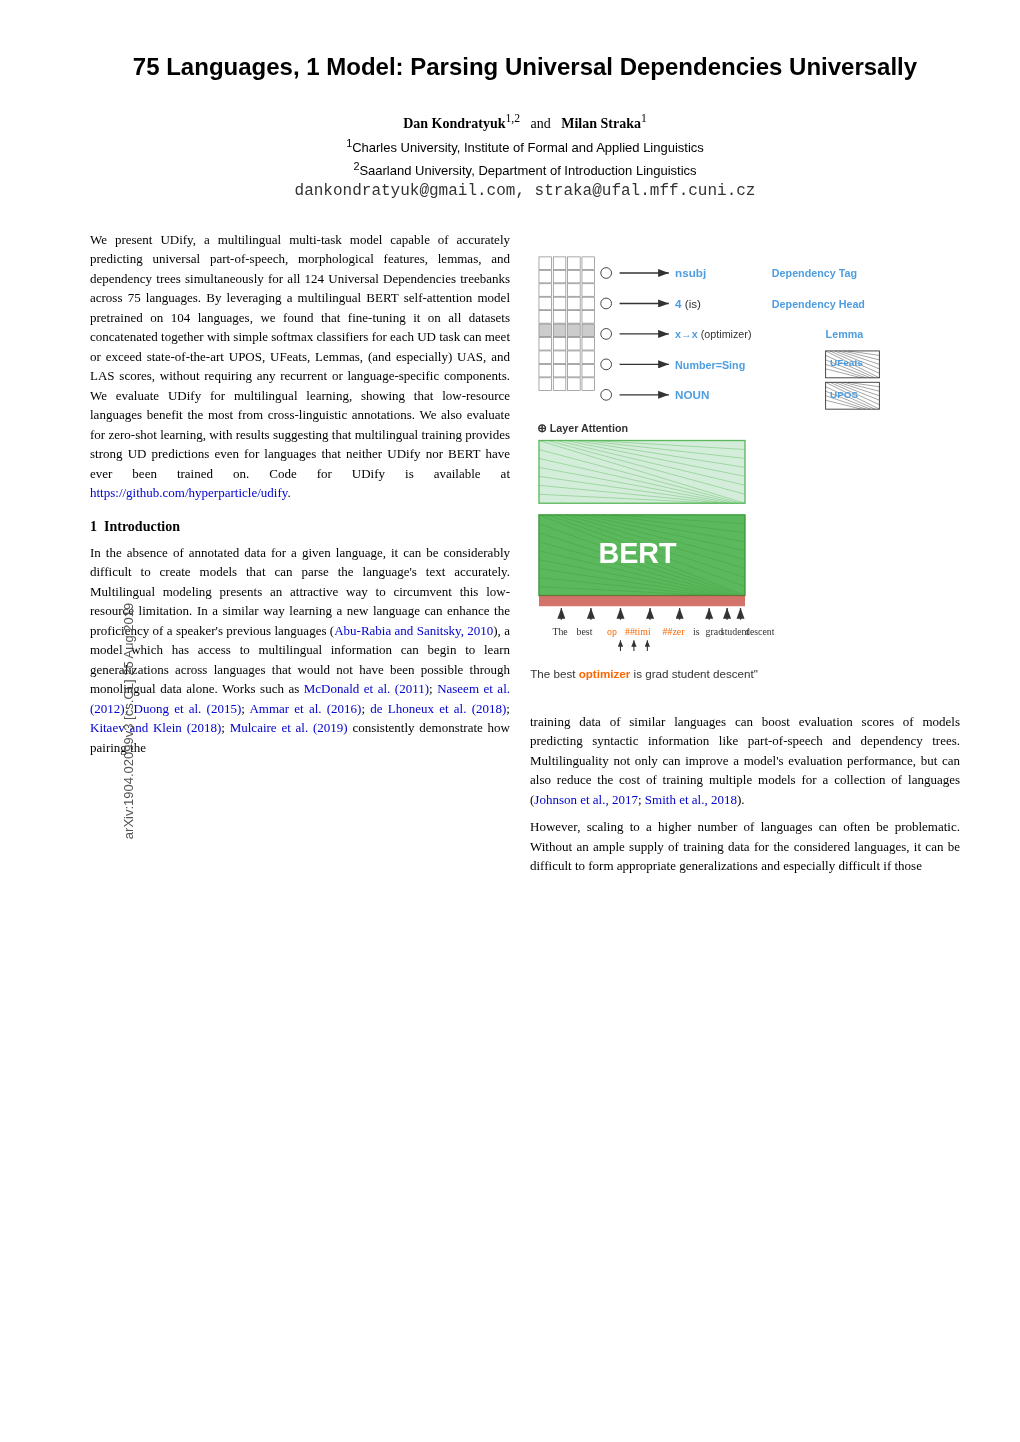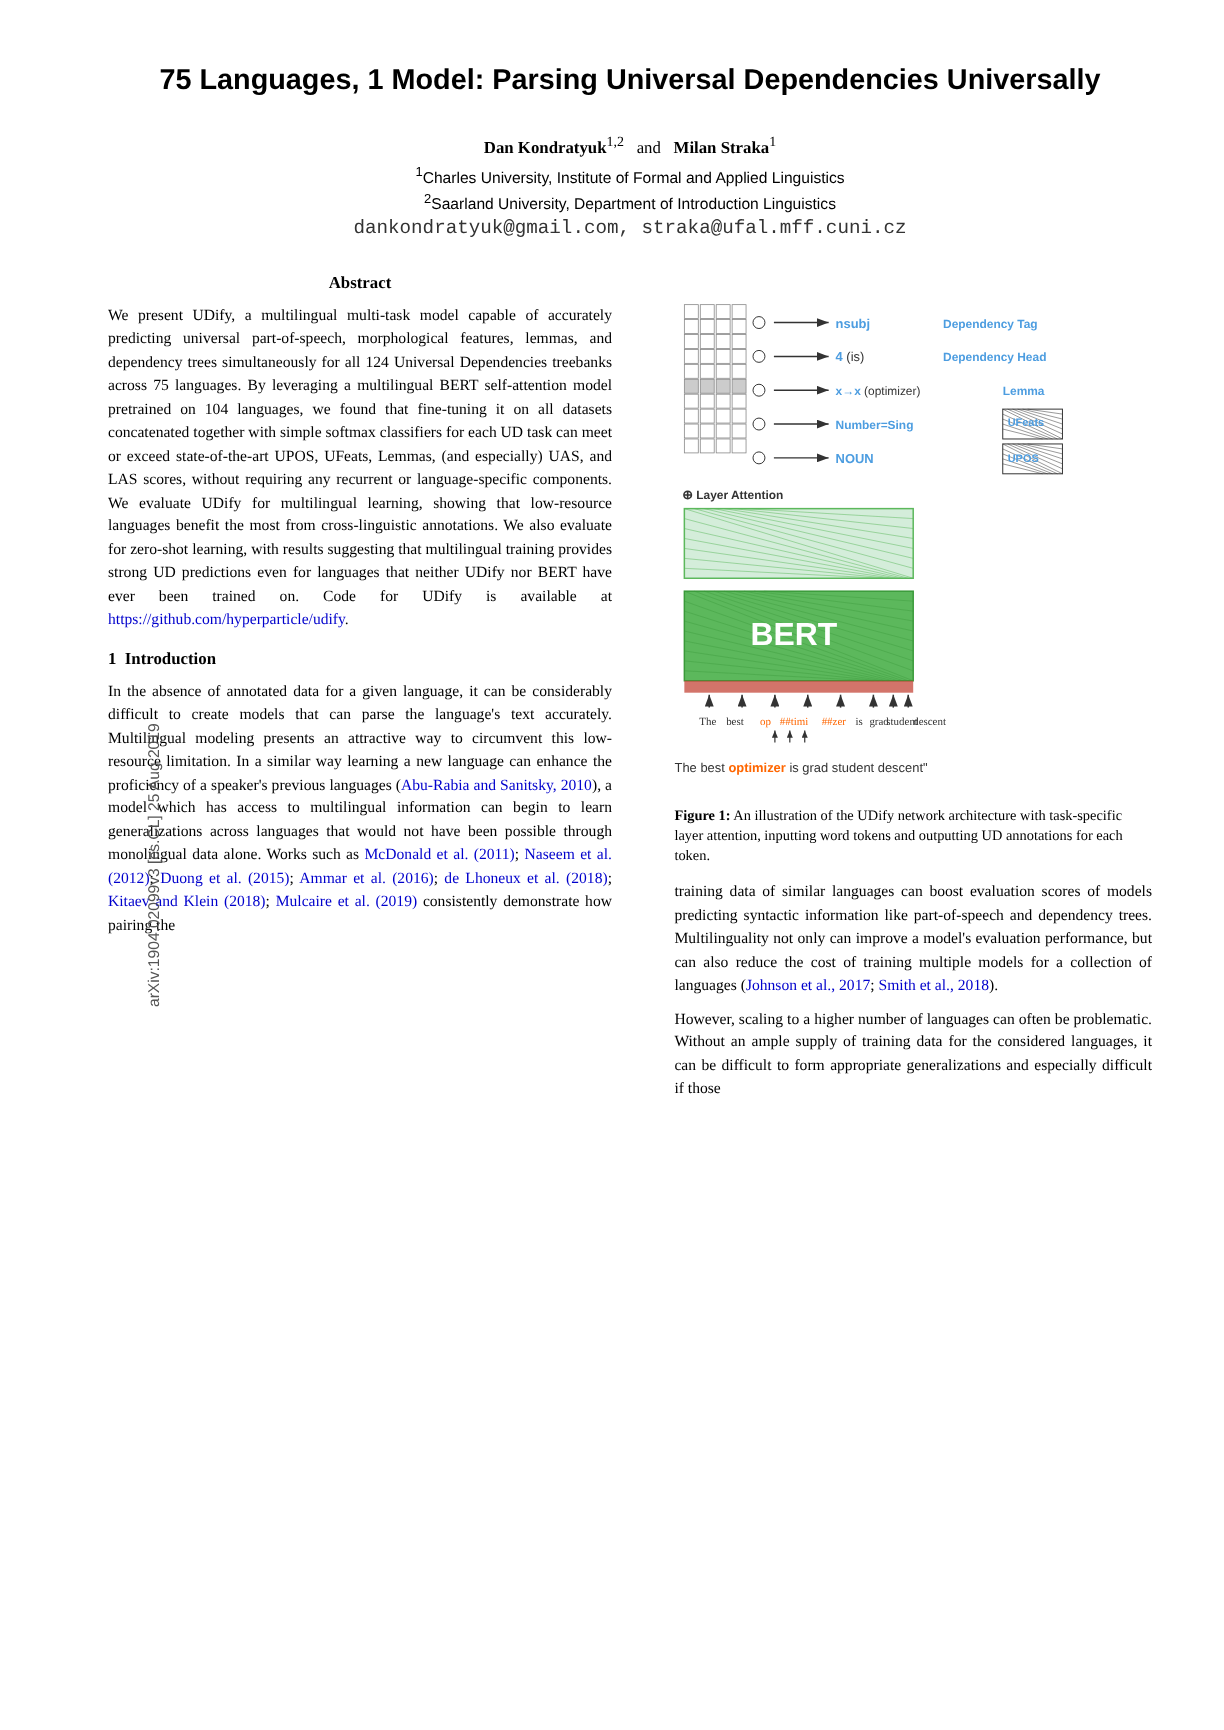--- a/index.html
+++ b/index.html
@@ -66,21 +66,20 @@
     .two-col {
       display: flex;
       gap: 20px;
     }
     .col-left {
       flex: 0 0 420px;
       width: 420px;
     }
     .col-right {
       flex: 1;
-      margin-left: 32px;
     }
     .abstract-section {
       margin-bottom: 16px;
     }
     .abstract-title {
       text-align: center;
       font-weight: bold;
       font-size: 14px;
       margin-bottom: 8px;
     }
@@ -151,21 +150,20 @@
     </div>
     <div class="affiliations">
       <sup>2</sup><span>Saarland University, Department of Introduction Linguistics</span>
     </div>
     <div class="emails">dankondratyuk@gmail.com,  straka@ufal.mff.cuni.cz</div>
 
     <div class="two-col">
 
       <div class="col-left">
         <div class="abstract-section">
-          <div class="abstract-title">Abstract</div>
           <div class="abstract-text body-text">
             <span>We present UDify, a multilingual multi-task model capable of accurately predicting universal part-of-speech, morphological features, lemmas, and dependency trees simultaneously for all 124 Universal Dependencies treebanks across 75 languages. By leveraging a multilingual BERT self-attention model pretrained on 104 languages, we found that fine-tuning it on all datasets concatenated together with simple softmax classifiers for each UD task can meet or exceed state-of-the-art UPOS, UFeats, Lemmas, (and especially) UAS, and LAS scores, without requiring any recurrent or language-specific components. We evaluate UDify for multilingual learning, showing that low-resource languages benefit the most from cross-linguistic annotations. We also evaluate for zero-shot learning, with results suggesting that multilingual training provides strong UD predictions even for languages that neither UDify nor BERT have ever been trained on. Code for UDify is available at</span>
             <a class="ref-link" href="#">https://github.com/hyperparticle/udify</a>.
           </div>
         </div>
 
         <div class="section-title">
           <span>1</span>
           &nbsp;<span>Introduction</span>
         </div>
@@ -348,24 +346,20 @@
               <defs>
                 <marker id="arrowhead" markerWidth="8" markerHeight="6" refX="8" refY="3" orient="auto">
                   <polygon points="0 0, 8 3, 0 6" fill="#333"></polygon>
                 </marker>
                 <marker id="arrowhead-sm" markerWidth="6" markerHeight="5" refX="6" refY="2.5" orient="auto">
                   <polygon points="0 0, 6 2.5, 0 5" fill="#333"></polygon>
                 </marker>
               </defs>
             </svg>
           </div>
-          <div class="figure-caption">
-            <span class="fig-label">Figure 1:</span>
-            <span>An illustration of the UDify network architecture with task-specific layer attention, inputting word tokens and outputting UD annotations for each token.</span>
-          </div>
         </div>
 
         <div class="body-text">
           <p>training data of similar languages can boost evaluation scores of models predicting syntactic information like part-of-speech and dependency trees. Multilinguality not only can improve a model's evaluation performance, but can also reduce the cost of training multiple models for a collection of languages (<a class="ref-link" href="#">Johnson et al., 2017</a>; <a class="ref-link" href="#">Smith et al., 2018</a>).</p>
           <p>However, scaling to a higher number of languages can often be problematic.  Without an ample supply of training data for the considered languages, it can be difficult to form appropriate generalizations and especially difficult if those</p>
         </div>
       </div>
     </div>
   </div>
 </div>

